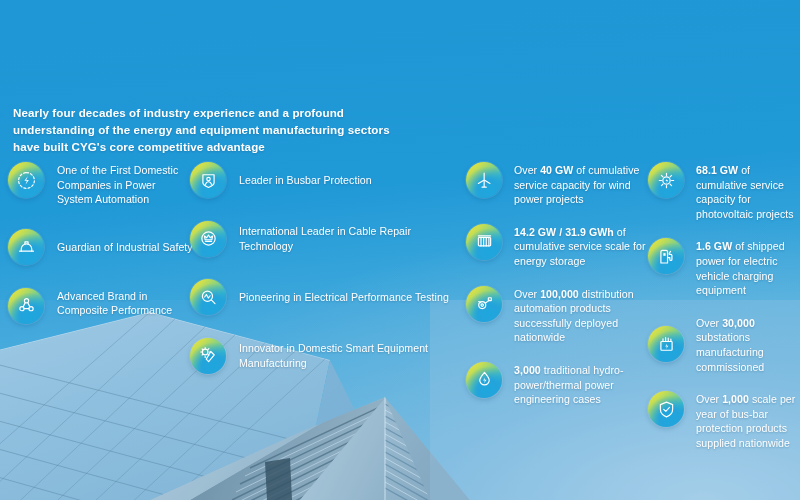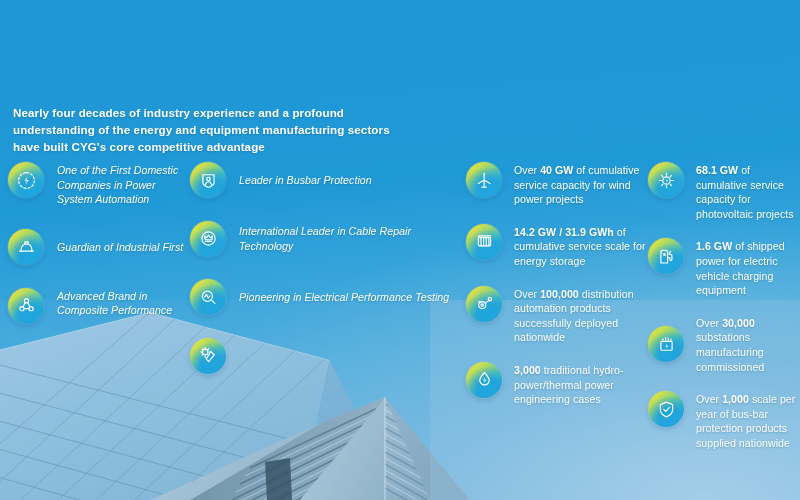--- a/index.html
+++ b/index.html
@@ -32,21 +32,21 @@
     font-weight:bold;
   }
 
   .col { position:absolute; }
   #col1 { left:8px;   top:162px; width:186px; }
   #col2 { left:190px; top:162px; width:272px; }
   #col3 { left:466px; top:162px; width:182px; }
   #col4 { left:648px; top:162px; width:152px; }
 
   .item { position:relative; display:flex; align-items:flex-start; }
-  #col1 .item, #col2 .item { margin-bottom:22.5px;font-style:italic; }
+  #col1 .item, #col2 .item { margin-bottom:22.5px; }
   #col3 .item, #col4 .item { margin-bottom:17px; }
   #col1 .item { min-height:36px; }
 
   
   .disc {
     position:relative; flex:0 0 auto;
     width:36px; height:36px; border-radius:50%;
     background:
       radial-gradient(circle at 62% 78%, #1ea6dd 0%, #23a4db 30%, rgba(35,164,219,0) 66%),
       linear-gradient(140deg, #f2e33f 0%, #cfdf4d 20%, #8ed37b 40%, #41bcc4 62%, #1d9fda 82%, #1b93d6 100%);
@@ -221,21 +221,21 @@
     </div>
 
     <div class="item va-c">
       <span class="disc">
         <svg viewBox="0 0 24 24">
           <path d="M4 16.2h16"></path>
           <path d="M6 16.2v-2.4A6 6 0 0 1 12 7.8a6 6 0 0 1 6 6v2.4"></path>
           <path d="M10.2 8.3V5.6h3.6v2.7"></path>
         </svg>
       </span>
-      <span class="txt">Guardian of Industrial First</span>
+      <span class="txt">Guardian of Industrial Safety</span>
     </div>
 
     <div class="item">
       <span class="disc">
         <svg viewBox="0 0 24 24">
           <circle cx="12" cy="6.6" r="2.4"></circle>
           <circle cx="6.8" cy="15.6" r="2.4"></circle>
           <circle cx="17.2" cy="15.6" r="2.4"></circle>
           <path d="M10.6 8.7 8.2 13.5M13.4 8.7l2.4 4.8M9.2 15.6h5.6"></path>
         </svg>
@@ -281,20 +281,21 @@
     </div>
 
     <div class="item va-c">
       <span class="disc">
         <svg viewBox="0 0 24 24">
           <circle cx="8.2" cy="8" r="3.2"></circle>
           <path d="M8.2 4.2v-1.2M8.2 13v1.2M4.4 8H3.2M13.2 8h1.2M5.6 5.4 4.8 4.6M11.6 11 12.4 11.8M11.6 5 12.4 4.2M5.6 10.6 4.8 11.4"></path>
           <path d="M14.6 7.4 18.6 11.4l-6.4 7.6-2.8-2.8z"></path>
         </svg>
       </span>
+      <span class="txt">Innovator in Domestic Smart Equipment Manufacturing</span>
     </div>
   </div>
 
   <div class="col" id="col3">
 
     <div class="item">
       <span class="disc">
         <svg viewBox="0 0 24 24">
           <path d="M11.6 11.4 11.6 19.6M9.2 19.6h4.8"></path>
           <path d="M11.6 10.6 11.6 3.6M11.2 11.8 5 15.4M12.2 11.8 18.2 15.4"></path>

